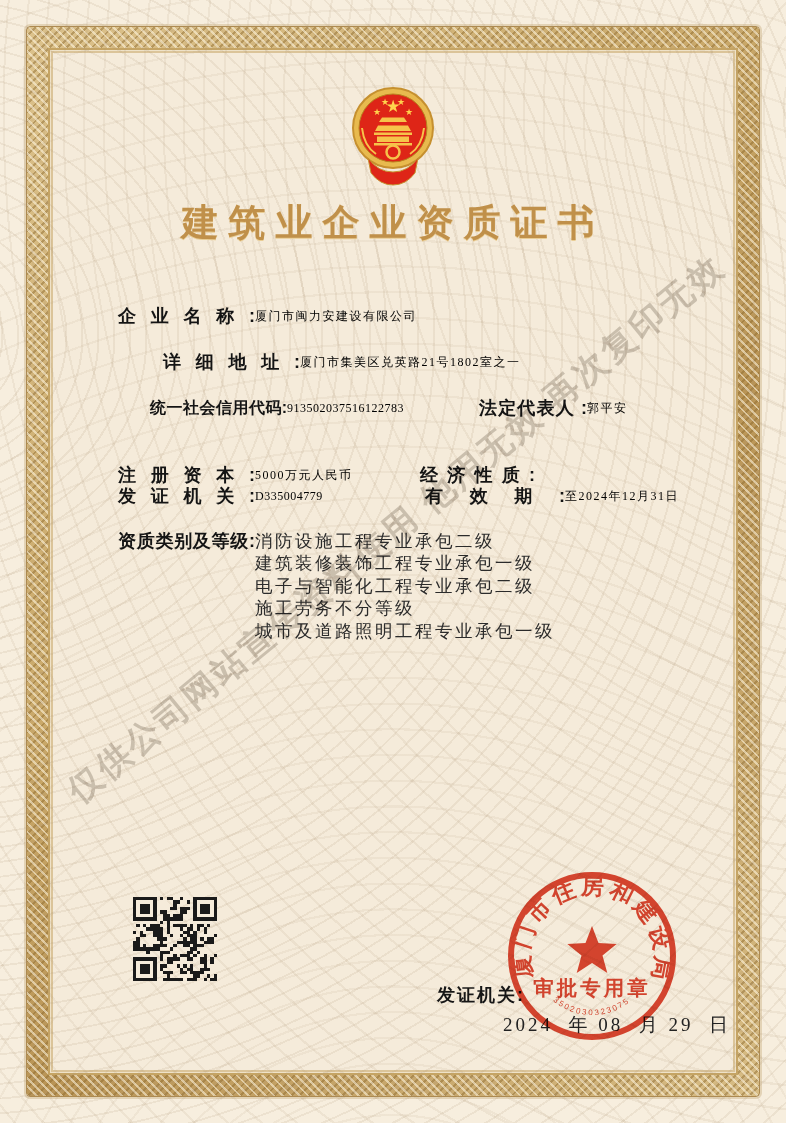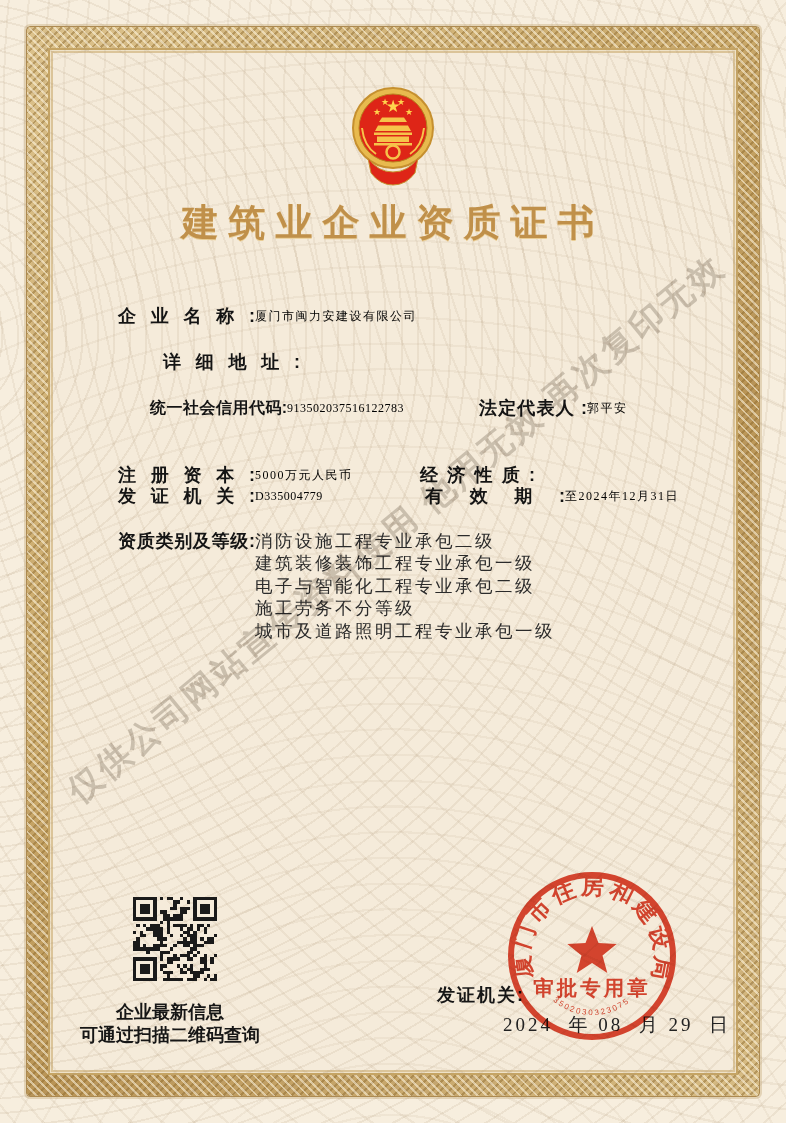--- a/index.html
+++ b/index.html
@@ -104,20 +104,21 @@
 
     <div class="title">建筑业企业资质证书</div>
 
     <div class="row r1">
       <span class="lbl wA">企业名称:</span>
       <span class="val">厦门市闽力安建设有限公司</span>
     </div>
 
     <div class="row r2">
       <span class="lbl wA">详细地址:</span>
+      <span class="val">厦门市集美区兑英路21号1802室之一</span>
     </div>
 
     <div class="row r3">
       <span class="lbl wA tight">统一社会信用代码:</span>
       <span class="val vfix192">913502037516122783</span>
       <span class="lbl wB">法定代表人 :</span>
       <span class="val">郭平安</span>
     </div>
 
     <div class="row r4">
@@ -345,24 +346,20 @@
             <rect x="14" y="24" width="1" height="1"></rect>
             <rect x="16" y="24" width="1" height="1"></rect>
             <rect x="17" y="24" width="1" height="1"></rect>
             <rect x="18" y="24" width="1" height="1"></rect>
             <rect x="21" y="24" width="1" height="1"></rect>
             <rect x="23" y="24" width="1" height="1"></rect>
             <rect x="24" y="24" width="1" height="1"></rect>
           </g>
       </svg>
     </div>
-    <div class="qr-caption">
-      <div>企业最新信息</div>
-      <div>可通过扫描二维码查询</div>
-    </div>
 
     <div class="issuer">发证机关:</div>
     <div class="date">2024  年 08  月 29  日</div>
   </div>
 
   <div class="seal">
     <svg width="176" height="176" viewBox="0 0 176 176" xmlns="http://www.w3.org/2000/svg">
       <circle cx="88" cy="88" r="81" fill="none" stroke="#d8361f" stroke-width="6"></circle>
       <path id="sealArcTop" d="M29 111 A63 63 0 1 1 147 111" fill="none"></path>
       <text font-size="23" font-weight="bold" fill="#d8361f" letter-spacing="4" font-family="Liberation Sans, sans-serif">

